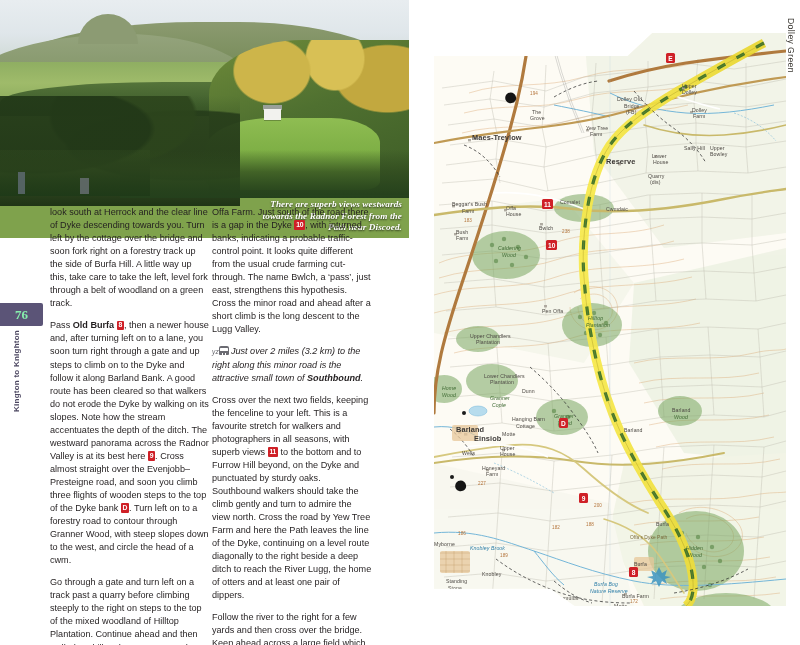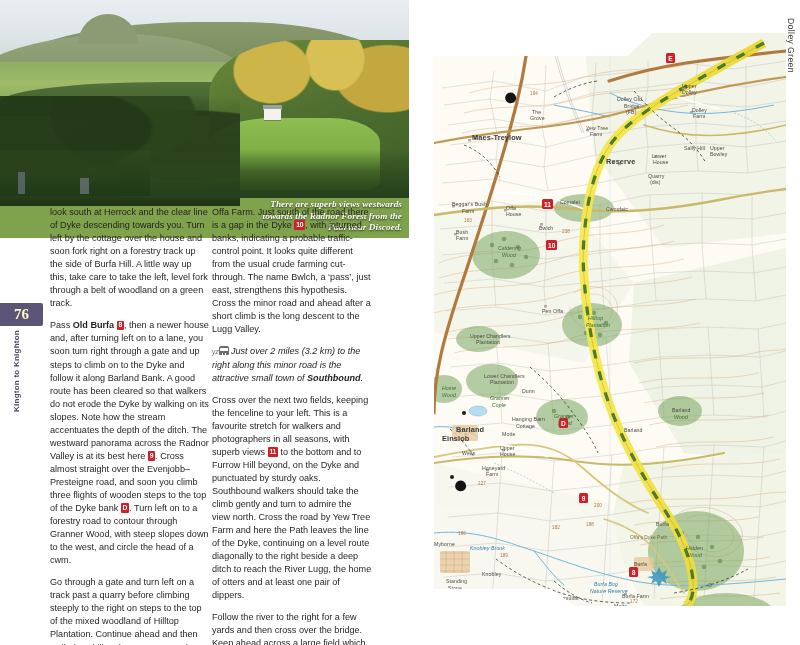--- a/index.html
+++ b/index.html
@@ -187,24 +187,24 @@
   .yz {
     font-size: 6.5px; color: #5f5f66; letter-spacing: .2px;
   }
 
   
   .tab { position: absolute; }
   #tab-left  { left: 0;   top: 303px; }
   .tab-num {
     width: 43px; height: 23px;
     background: #5b5477;
-    color: #fef9c3;
+    color: #86efac;
     font-family: "Liberation Serif", serif;
     font-weight: bold;
-    font-size: 15px;
+    font-size: 13px;
     display: flex; align-items: center; justify-content: center;
   }
   #tab-left .tab-num  { border-radius: 0 2px 2px 0; }
   .tab-label {
     width: 43px;
     color: #4b4660;
     font-size: 8.1px;
     font-weight: bold;
     letter-spacing: .2px;
     white-space: nowrap;
@@ -292,21 +292,21 @@
       <div class="ph-layer ph-house"></div>
       <div class="ph-layer ph-fg"></div>
       <div class="ph-layer ph-fg2"></div>
       <div class="ph-layer ph-bush"></div>
       <div class="ph-layer ph-trunk"></div>
       <div class="ph-layer ph-trunk2"></div>
       <div id="photo-caption">There are superb views westwards towards the Radnor Forest from the Path near Discoed.</div>
     </div>
 
     <div class="col" id="col-left">
-      <p>look south at Herrock and the clear line of Dyke descending towards you. Turn left by the cottage over the house and soon fork right on a forestry track up the side of Burfa Hill. A little way up this, take care to take the left, level fork through a belt of woodland on a green track.</p>
+      <p>look south at Herrock and the clear line of Dyke descending towards you. Turn left by the cottage over the bridge and soon fork right on a forestry track up the side of Burfa Hill. A little way up this, take care to take the left, level fork through a belt of woodland on a green track.</p>
       <p><span>Pass </span><b>Old Burfa</b> <span class="mk">8</span><span>, then a newer house and, after turning left on to a lane, you soon turn right through a gate and up steps to climb on to the Dyke and follow it along Barland Bank. A good route has been cleared so that walkers do not erode the Dyke by walking on its slopes. Note how the stream accentuates the depth of the ditch. The westward panorama across the Radnor Valley is at its best here </span><span class="mk">9</span><span>. Cross almost straight over the Evenjobb–Presteigne road, and soon you climb three flights of wooden steps to the top of the Dyke bank </span><span class="mk">D</span><span>. Turn left on to a forestry road to contour through Granner Wood, with steep slopes down to the west, and circle the head of a cwm.</span></p>
       <p>Go through a gate and turn left on a track past a quarry before climbing steeply to the right on steps to the top of the mixed woodland of Hilltop Plantation. Continue ahead and then walk downhill to the Beggar’s Bush road, passing just to the right of Pen</p>
     </div>
 
     <div class="col" id="col-right">
       <p><span>Offa Farm. Just south of the road there is a gap in the Dyke </span><span class="mk">10</span><span>, with inturned banks, indicating a probable traffic-control point. It looks quite different from the usual crude farming cut-through. The name Bwlch, a ‘pass’, just east, strengthens this hypothesis. Cross the minor road and ahead after a short climb is the long descent to the Lugg Valley.</span></p>
 
       <p class="tip"><span class="yz">yᴢ</span><span class="bus"></span><span>Just over 2 miles (3.2 km) to the right along this minor road is the attractive small town of </span><b>Southbound</b><span>.</span></p>
 
       <p><span>Cross over the next two fields, keeping the fenceline to your left. This is a favourite stretch for walkers and photographers in all seasons, with superb views </span><span class="mk">11</span><span> to the bottom and to Furrow Hill beyond, on the Dyke and punctuated by sturdy oaks. Southbound walkers should take the climb gently and turn to admire the view north. Cross the road by Yew Tree Farm and here the Path leaves the line of the Dyke, continuing on a level route diagonally to the right beside a deep ditch to reach the River Lugg, the home of otters and at least one pair of dippers.</span></p>
@@ -614,21 +614,21 @@
           <div class="mlabel wood" style="left: 8px; top: 352px;">Home</div>
           <div class="mlabel wood" style="left: 8px; top: 359px;">Wood</div>
           <div class="mlabel wood" style="left: 56px; top: 362px;">Granner</div>
           <div class="mlabel wood" style="left: 58px; top: 369px;">Cople</div>
           <div class="mlabel" style="left: 88px; top: 355px;">Dunn</div>
           <div class="mlabel wood" style="left: 120px; top: 380px;">Granner</div>
           <div class="mlabel wood" style="left: 124px; top: 387px;">Wood</div>
           <div class="mlabel" style="left: 78px; top: 383px;">Hanging Barn</div>
           <div class="mlabel" style="left: 82px; top: 390px;">Cottage</div>
           <div class="mlabel big" style="left: 22px; top: 394px;">Barland</div>
-          <div class="mlabel big" style="left: 8px; top: 403px;">Einsiob</div>
+          <div class="mlabel big" style="left: 40px; top: 403px;">Einsiob</div>
           <div class="mlabel" style="left: 68px; top: 398px;">Motte</div>
           <div class="mlabel" style="left: 66px; top: 412px;">Upper</div>
           <div class="mlabel" style="left: 66px; top: 418px;">House</div>
           <div class="mlabel" style="left: 28px; top: 417px;">Wells</div>
           <div class="mlabel" style="left: 48px; top: 432px;">Honeyard</div>
           <div class="mlabel" style="left: 52px; top: 438px;">Farm</div>
           <div class="mlabel" style="left: 190px; top: 394px;">Barland</div>
           <div class="mlabel" style="left: 238px; top: 374px;">Barland</div>
           <div class="mlabel wood" style="left: 240px; top: 381px;">Wood</div>
           <div class="mlabel water" style="left: 36px; top: 512px;">Knobley Brook</div>

